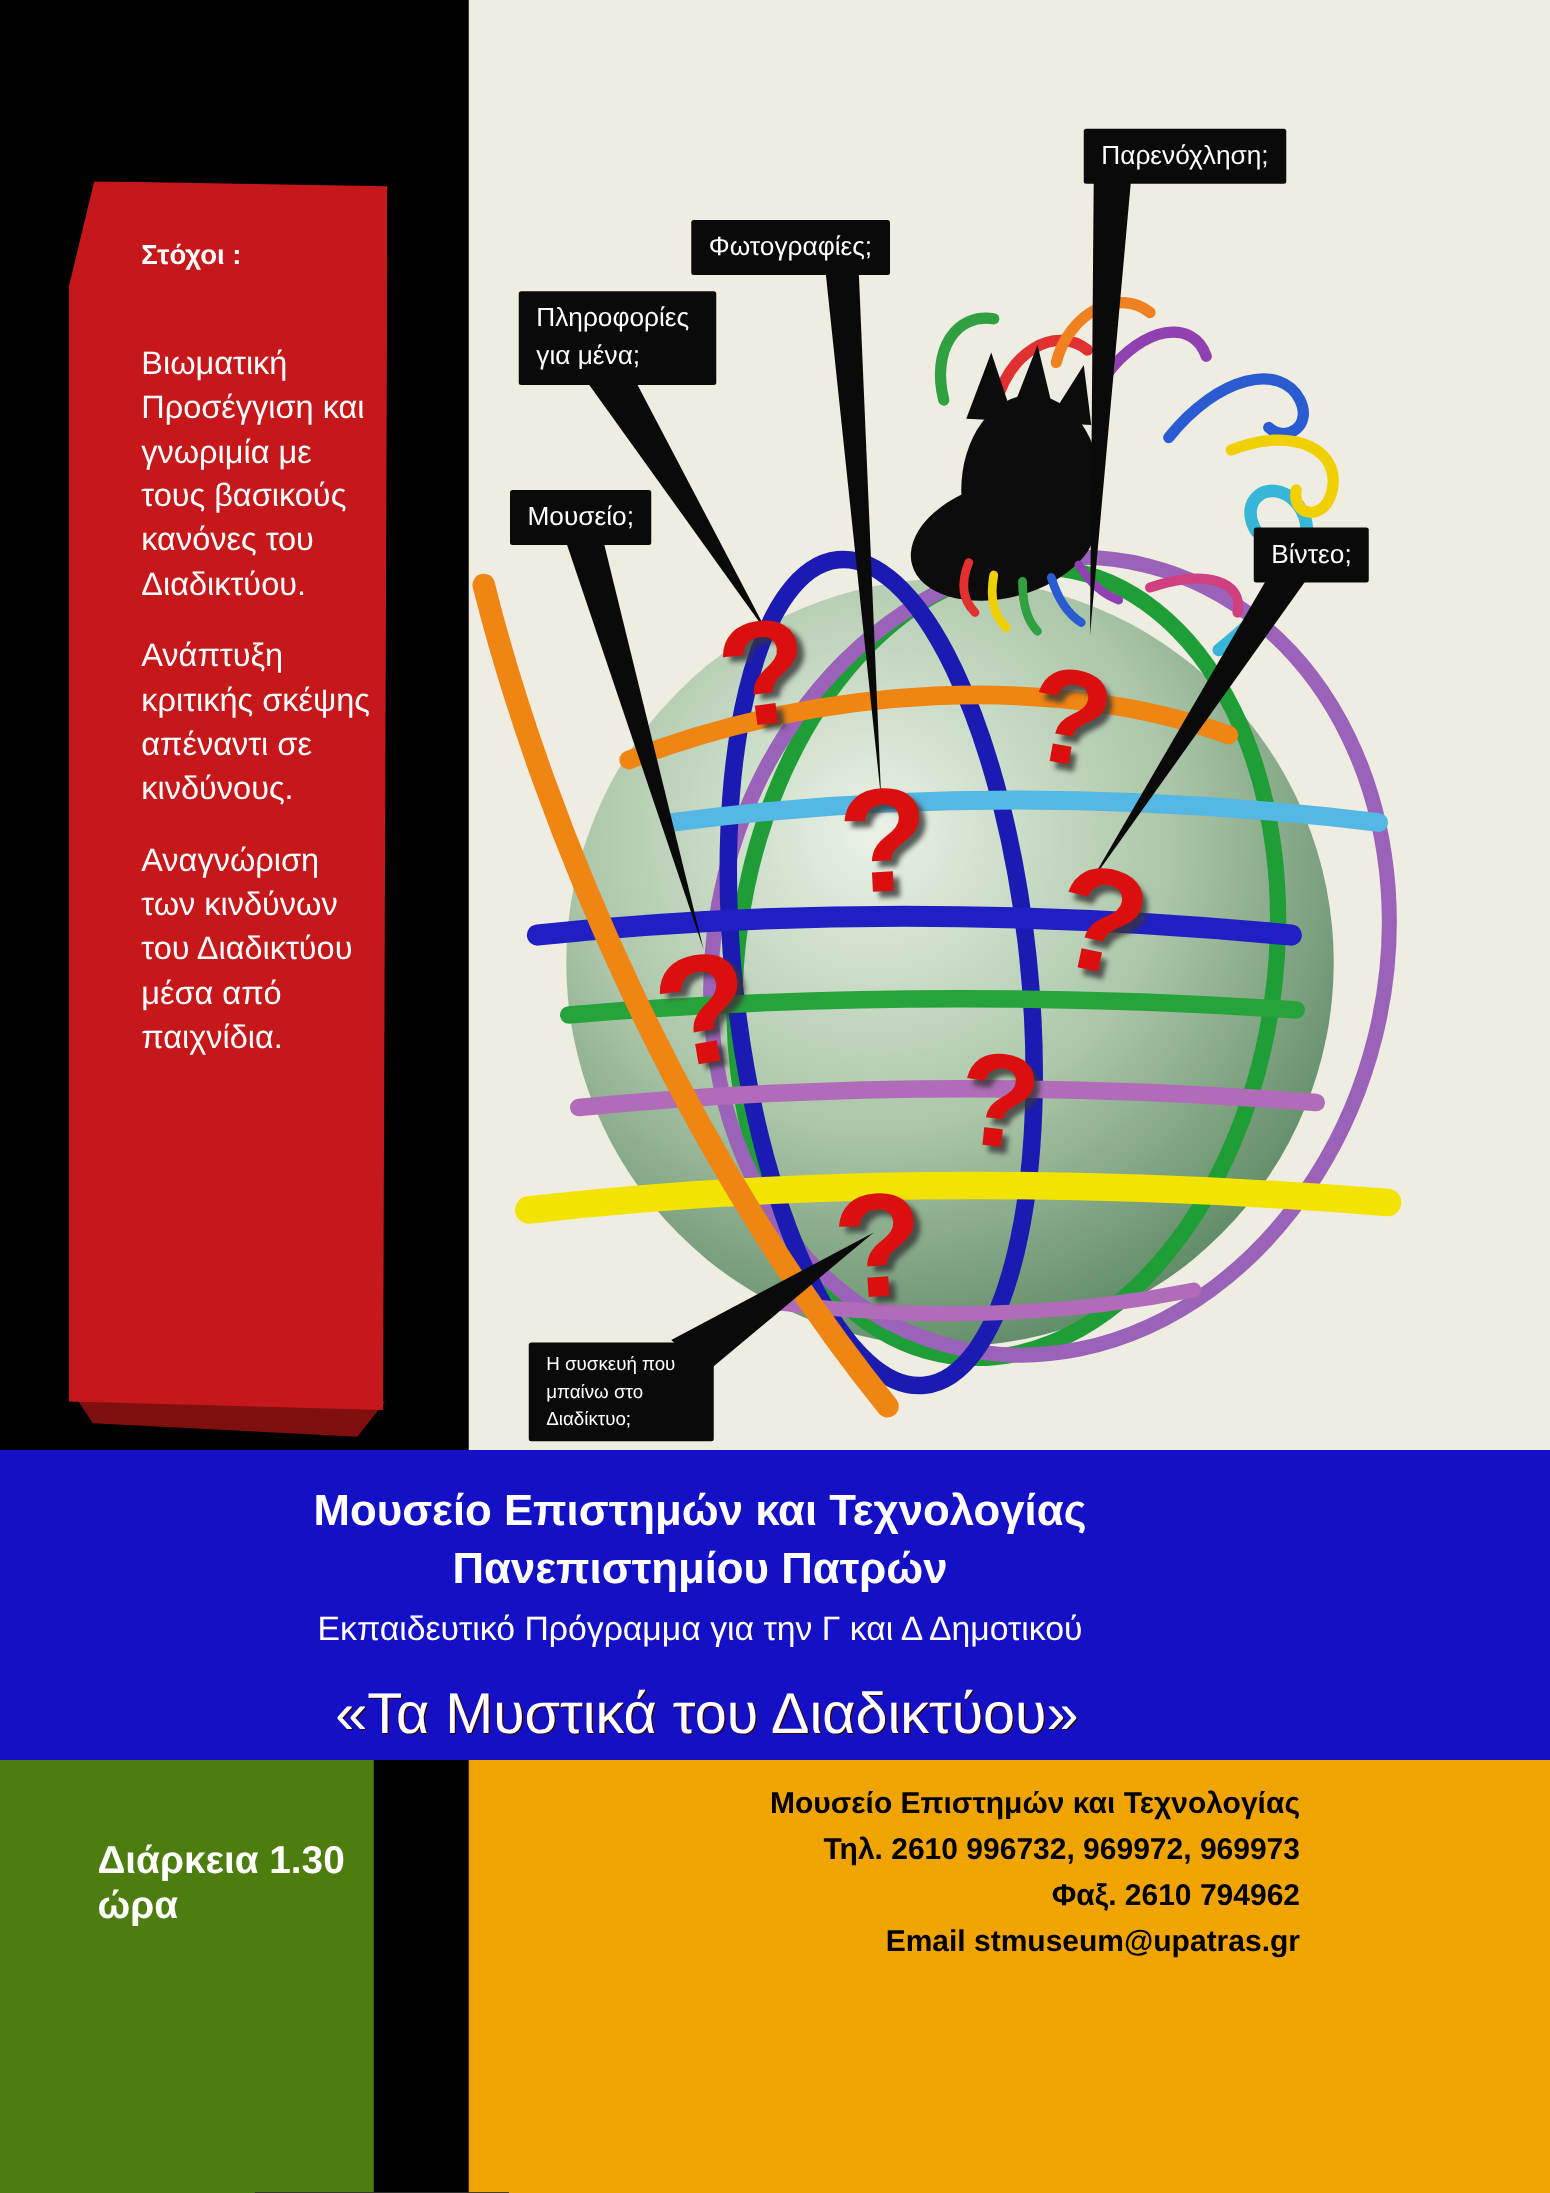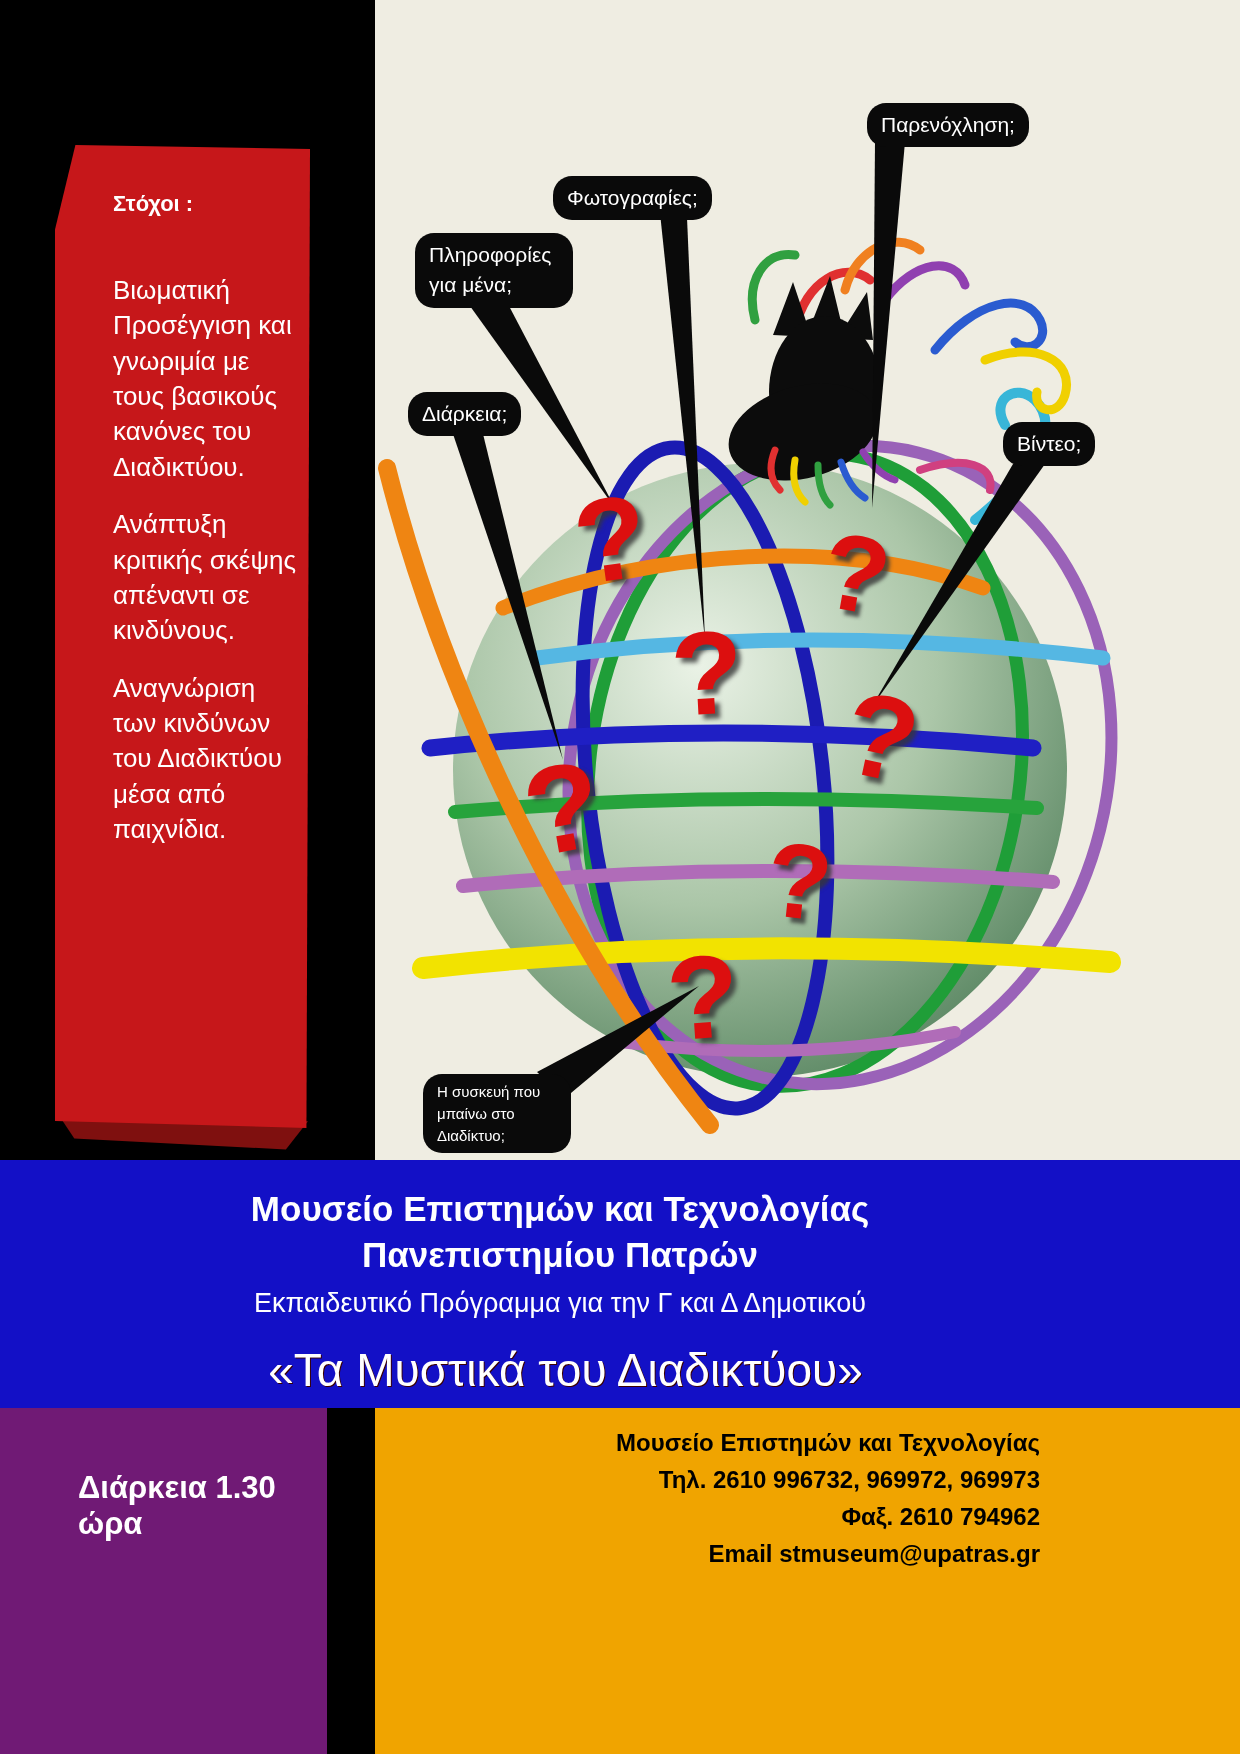--- a/index.html
+++ b/index.html
@@ -23,21 +23,21 @@
     background:#7f100f;
     clip-path:polygon(0 0, 100% 4%, 91% 92%, 5% 58%);
     z-index:1;
   }
   .ribbon-inner{padding:46px 10px 0 58px; color:#fff;}
   .ribbon-title{font-size:22px; font-weight:bold; margin:0 0 56px 0;}
   .goal{font-size:26px; line-height:1.36; margin:0 0 22px 0; width:190px;}
 
   
   .bubble{
-    position:absolute; background:#0a0a0a; color:#fff; border-radius:19px;
+    position:absolute; background:#0a0a0a; color:#fff; border-radius:2px;
     padding:7px 14px; font-size:21px; line-height:1.45; z-index:3;
   }
   .nowrap{white-space:nowrap;}
   .b-info{left:40px; top:233px; width:130px;}
   .b-photos{left:178px; top:152px;margin-top:24px;}
   .b-harassment{left:492px; top:103px;}
   .b-addiction{left:33px; top:392px;}
   .b-video{left:628px; top:422px;}
   .b-device{left:48px; top:1062px; width:120px; font-size:15px;margin-top:12px;}
 
@@ -60,21 +60,21 @@
     position:absolute; left:0; top:1160px; width:1240px; height:248px;
     background:#1310c6; color:#fff; text-align:center; z-index:2;
   }
   .blue-inner{padding:26px 120px 0 0;}
   .org-line{font-size:35px; font-weight:bold; line-height:46px; margin:0;}
   .program-line{font-size:27px; margin:10px 0 0 0;}
   .main-title{font-size:46px; font-weight:normal; color:#ffffff; margin:24px 0 0 11px;
               text-shadow:1px 1px 0 #3a0000;}
 
   
-  .bottom-left{position:absolute; left:0; top:1408px; width:327px; height:346px; background:#701a75;}
+  .bottom-left{position:absolute; left:0; top:1408px; width:299px; height:346px; background:#4d7c0f;}
   .duration{color:#fff; font-size:31px; font-weight:bold; padding:62px 0 0 78px;}
   .bottom-right{position:absolute; left:375px; top:1408px; width:865px; height:346px; background:#f0a400;}
   .contact{color:#000; font-weight:bold; font-size:24px; line-height:37px;
            text-align:right; padding:16px 200px 0 0;}
 </style>
 </head>
 <body>
 
 <div class="poster">
 
@@ -142,21 +142,21 @@
     <span class="qmark q2">?</span>
     <span class="qmark q3">?</span>
     <span class="qmark q4">?</span>
     <span class="qmark q5">?</span>
     <span class="qmark q6">?</span>
     <span class="qmark q7">?</span>
 
     <div class="bubble b-harassment nowrap">Παρενόχληση;</div>
     <div class="bubble b-photos nowrap">Φωτογραφίες;</div>
     <div class="bubble b-info">Πληροφορίες για μένα;</div>
-    <div class="bubble b-addiction nowrap">Διάρκεια;</div>
+    <div class="bubble b-addiction nowrap">Μουσείο;</div>
     <div class="bubble b-video nowrap">Βίντεο;</div>
     <div class="bubble b-device">Η συσκευή που μπαίνω  στο Διαδίκτυο;</div>
   </div>
 
   <div class="ribbon-shadow"></div>
   <div class="ribbon">
     <div class="ribbon-inner">
       <p class="ribbon-title">Στόχοι :</p>
       <p class="goal">Βιωματική Προσέγγιση και γνωριμία με τους βασικούς κανόνες του Διαδικτύου.</p>
       <p class="goal">Ανάπτυξη κριτικής σκέψης απέναντι σε κινδύνους.</p>

